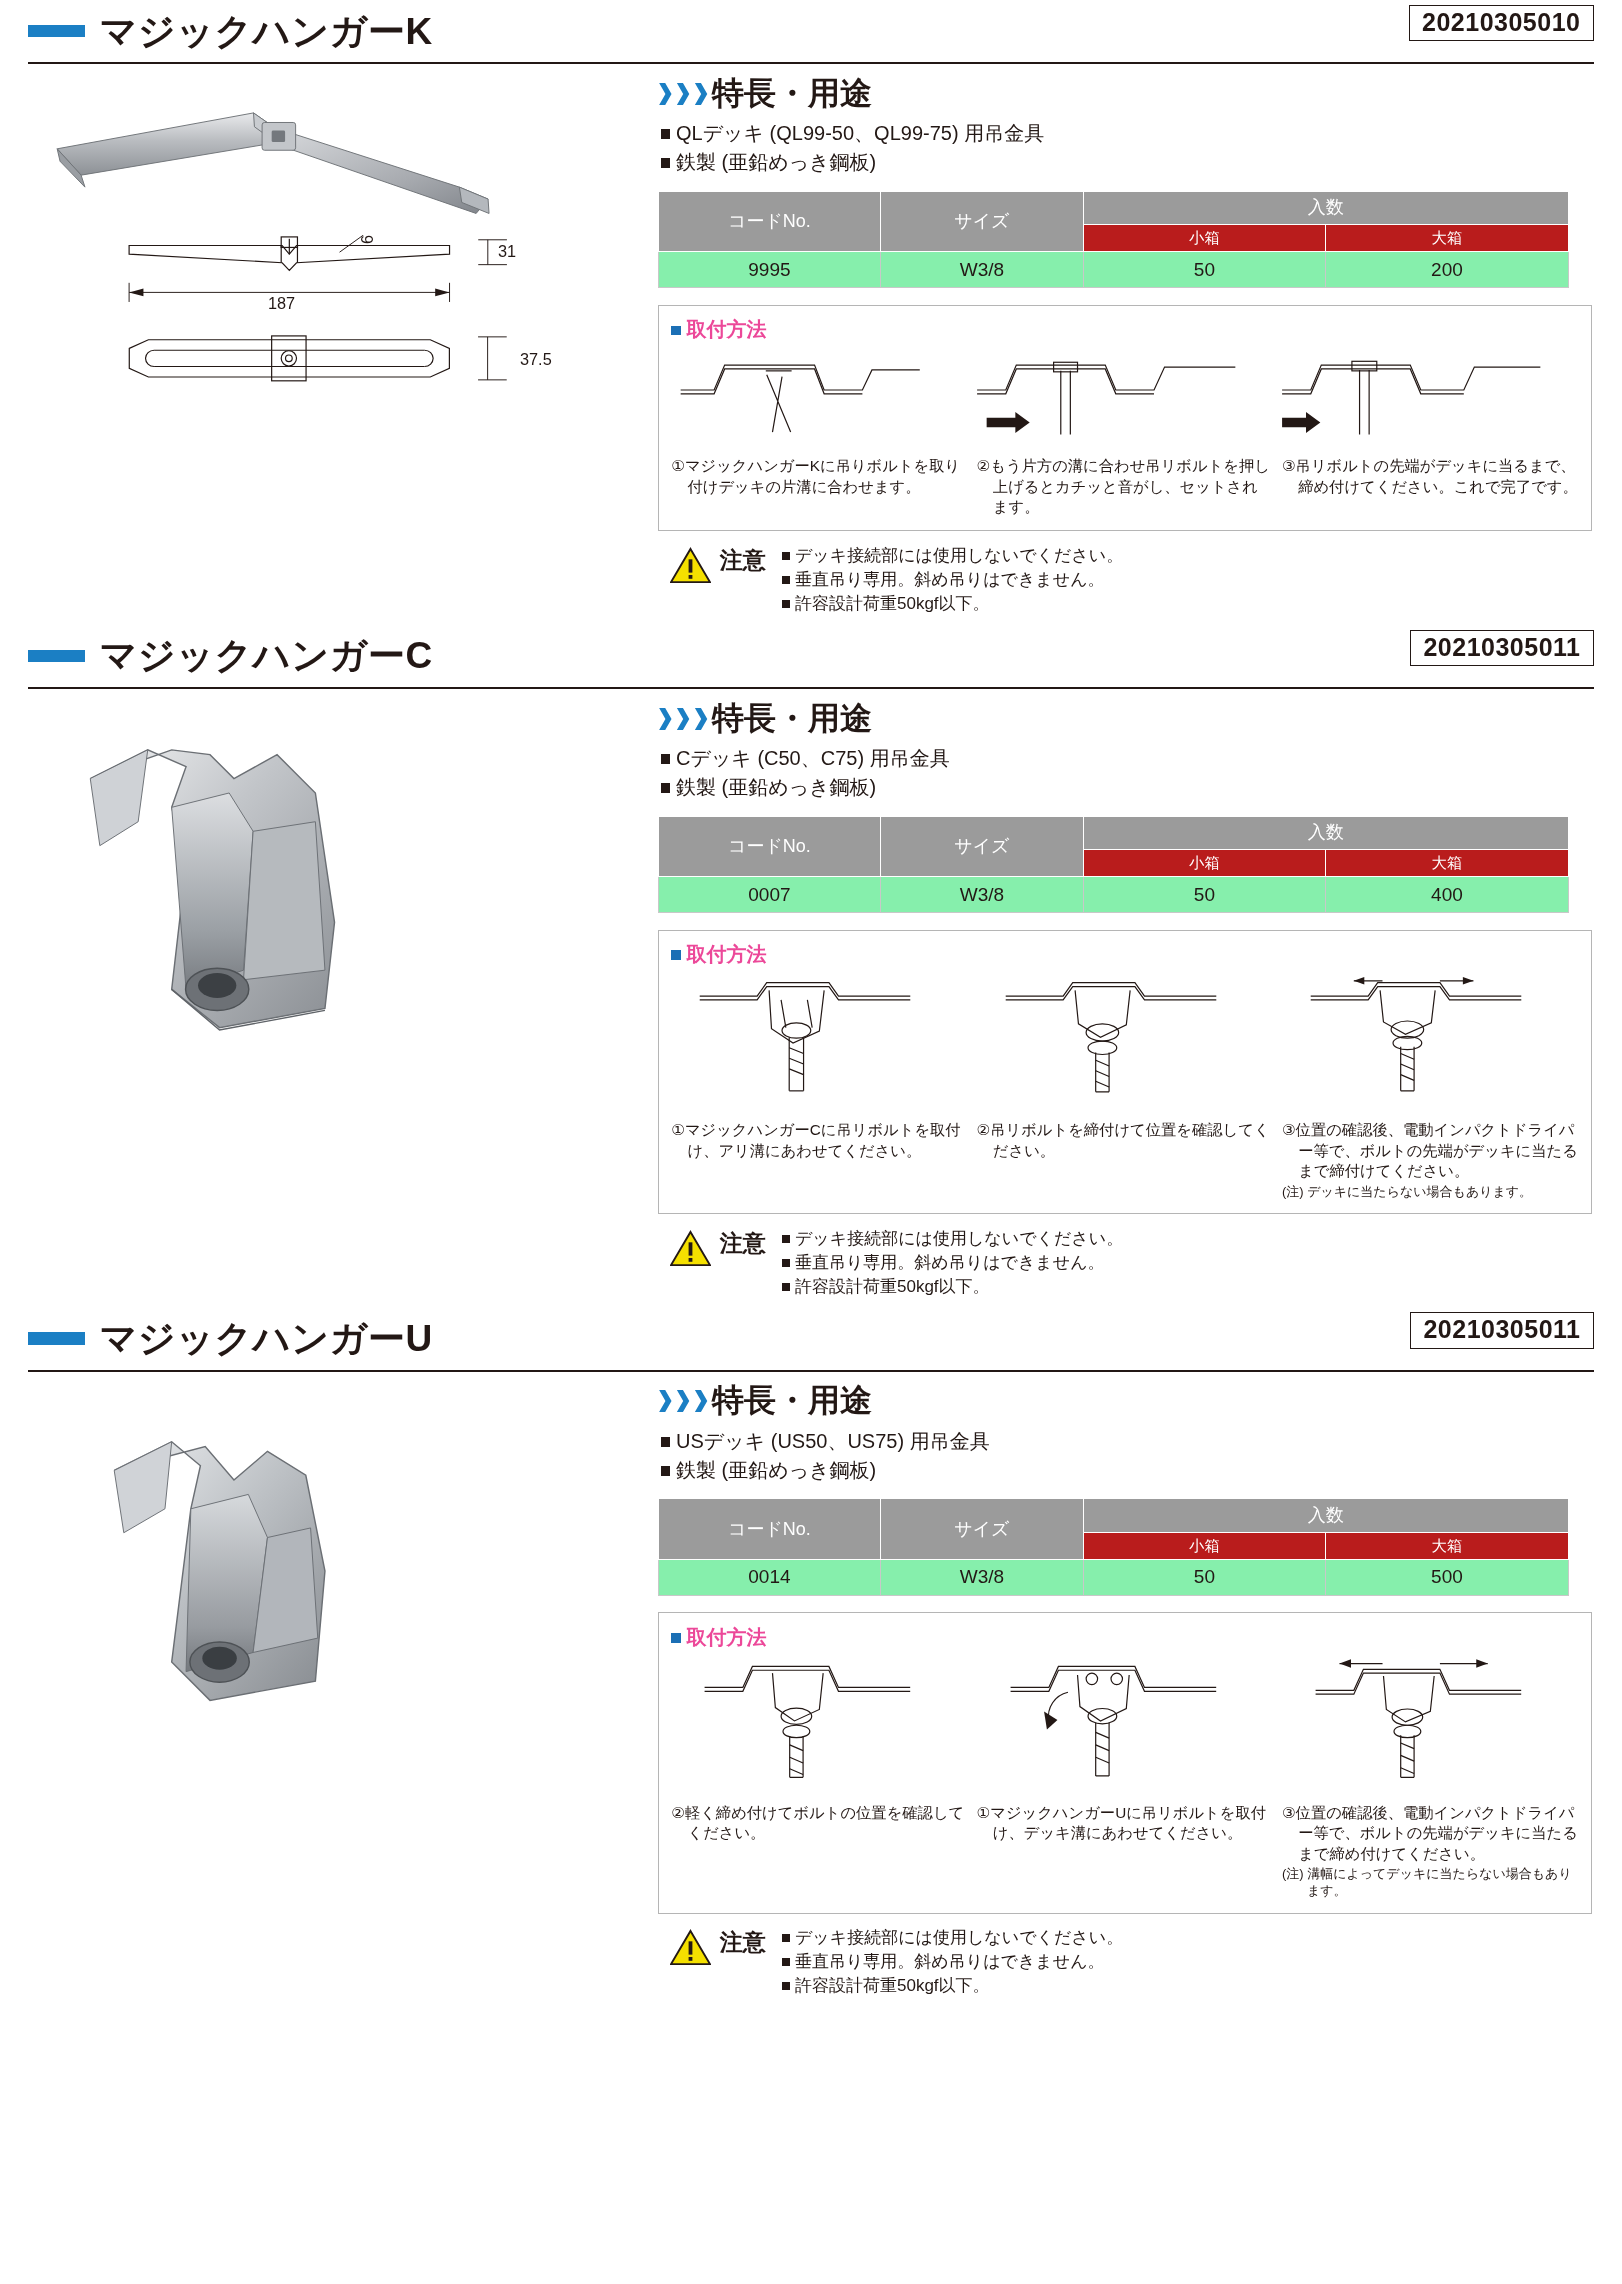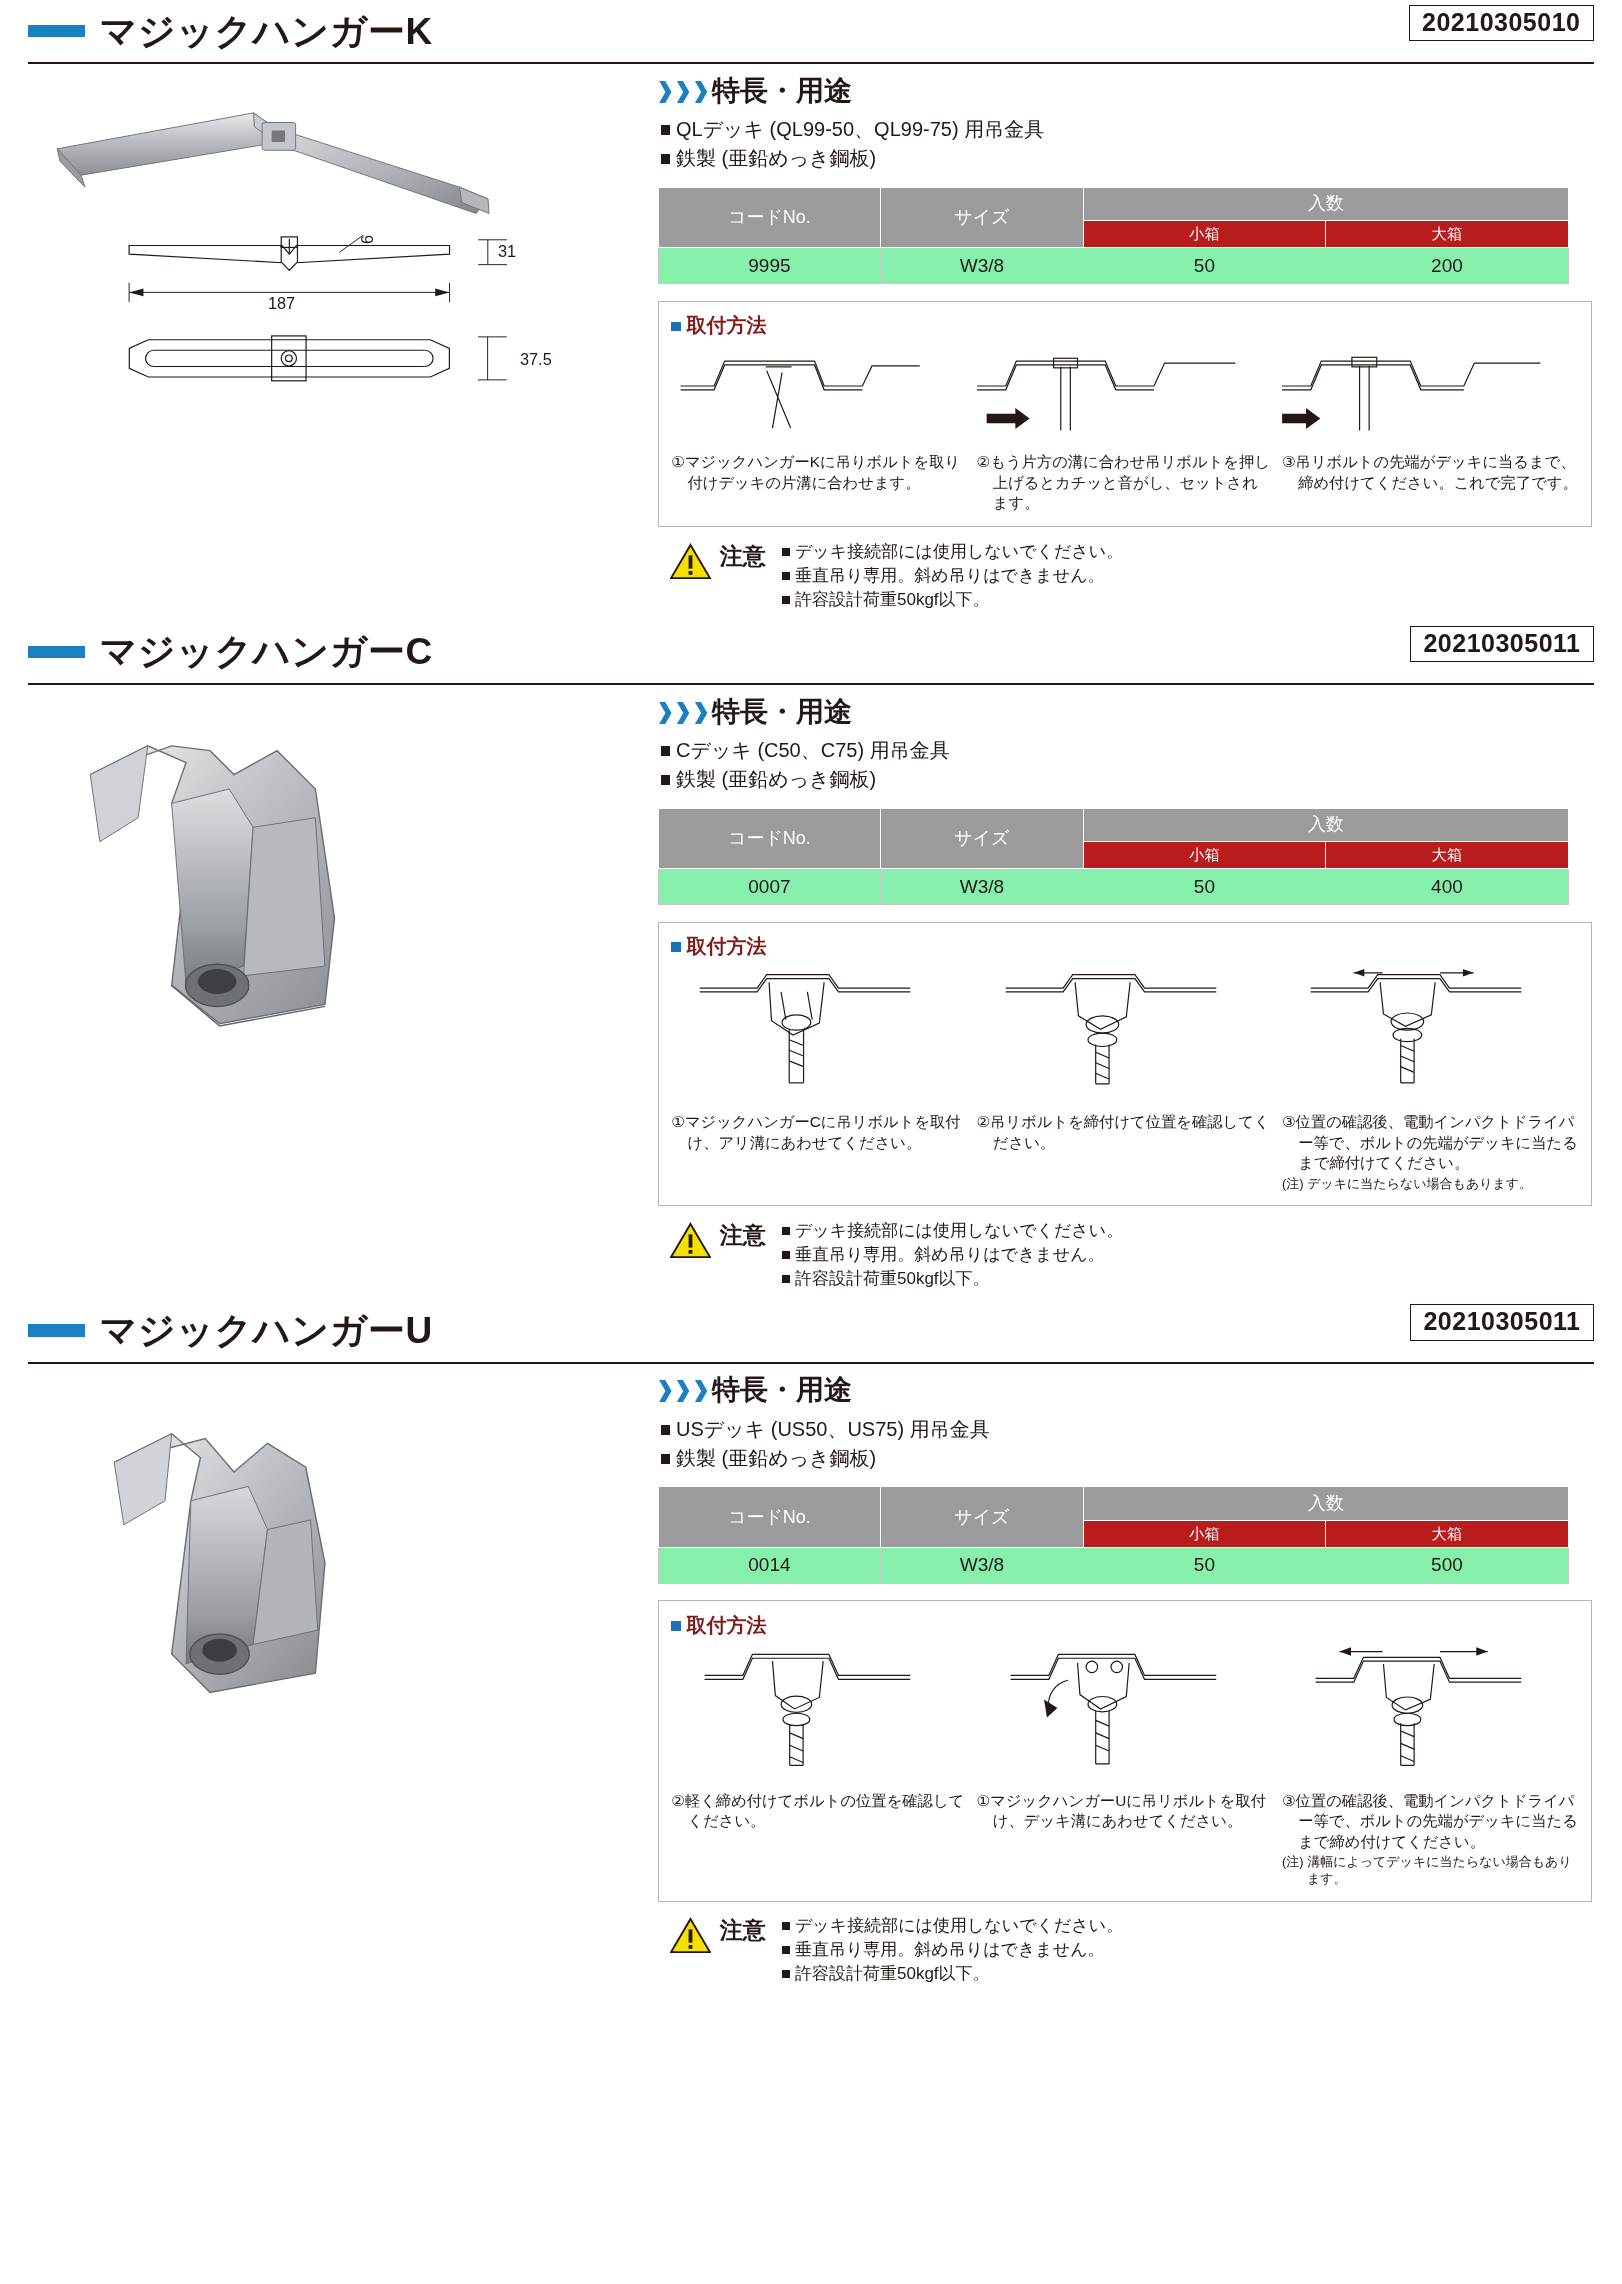--- a/index.html
+++ b/index.html
@@ -82,21 +82,21 @@
   .chev{
     color:#1b7fc4;
     font-size:22px;
     font-weight:bold;
     letter-spacing:-2.9px;
     margin-right:7.7px;
     line-height:1;
     transform:scaleX(1.15);
   }
   .feat-title{
-    font-size:28px;
+    font-size:32px;
     font-weight:bold;
     line-height:1;
   }
   .feat-list{
     margin:0 0 13.4px 0;
     padding:0;
     list-style:none;
   }
   .feat-list li{
     font-size:20px;
@@ -145,21 +145,21 @@
 
   
   .install{
     border:1.4px solid #b5b5b5;
     padding:10.5px 12.5px 12.5px;
     margin-bottom:12.5px;
   }
   .install-title{
     font-size:20px;
     font-weight:bold;
-    color:#7f1d1d;
+    color:#ec4899;
     margin-bottom:2.9px;
   }
   .install-title .sq{background:#1b6fb5;vertical-align:1px;}
   .steps{
     display:flex;
     gap:8.6px;
   }
   .step{
     flex:1 1 0;
     display:flex;

